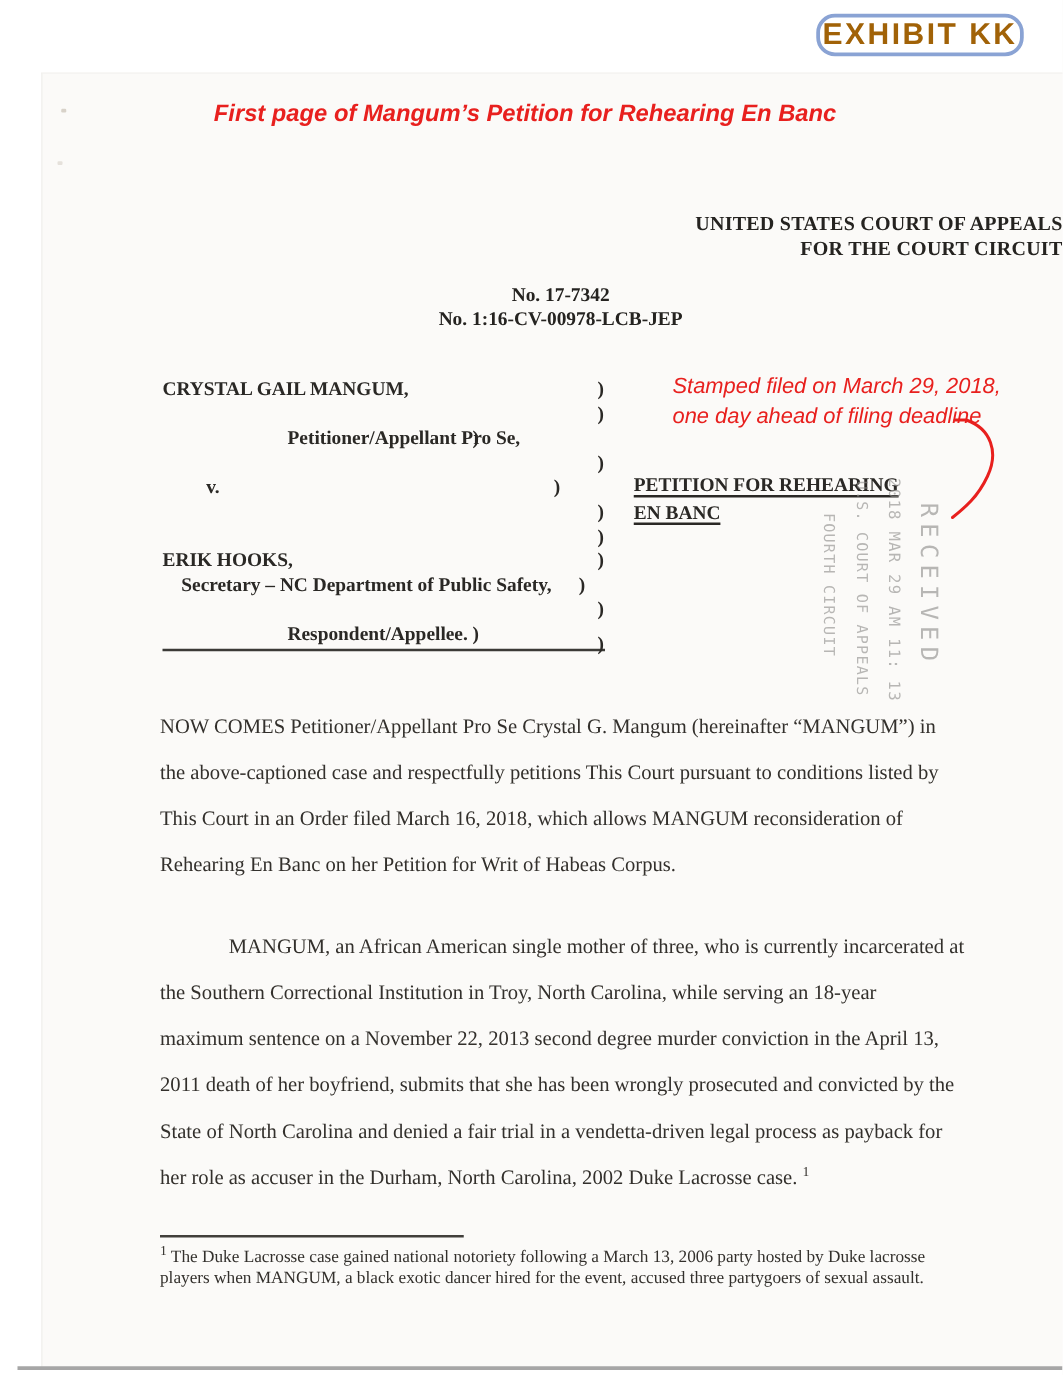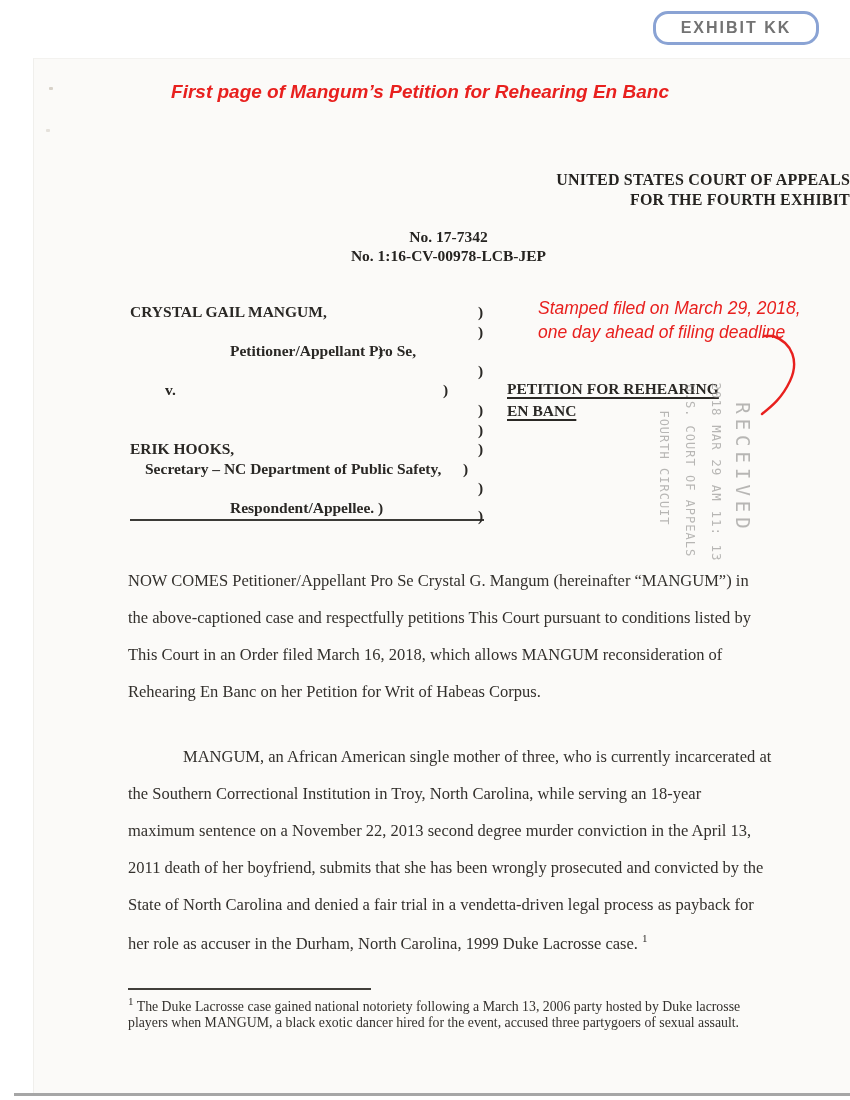--- a/index.html
+++ b/index.html
@@ -24,21 +24,21 @@
 
   
   .exhibit{
     left:653px;top:11px;width:160px;height:28px;
     border:3px solid #8aa3d4;border-radius:15px;
     display:flex;align-items:center;justify-content:center;
     background:#ffffff;
   }
   .exhibit span{
     font-family:"Liberation Sans", sans-serif;
-    font-weight:bold;font-size:16px;letter-spacing:2px;color:#737373;
+    font-weight:bold;font-size:24px;letter-spacing:2px;color:#a16207;
   }
 
   
   .red-title{
     left:40px;top:81px;width:760px;text-align:center;
     font-family:"Liberation Sans", sans-serif;
     font-style:italic;font-weight:bold;font-size:19px;color:#e8201e;
   }
   .red-note{
     left:512px;top:297px;
@@ -132,21 +132,21 @@
 <div class="abs red-note">
   <div>Stamped filed on March 29, 2018,</div>
   <div>one day ahead of filing deadline</div>
 </div>
 <svg class="abs red-curve" width="850" height="1100" viewBox="0 0 850 1100">
   <path d="M 764 336 L 773 336 C 793 343 799 362 790 381 C 782 398 772 406 762 414" fill="none" stroke="#e8201e" stroke-width="2.4" stroke-linecap="round"></path>
 </svg>
 
 <div class="abs court-head">
   <div>UNITED STATES COURT OF APPEALS</div>
-  <div>FOR THE FOURTH EXHIBIT</div>
+  <div>FOR THE COURT CIRCUIT</div>
 </div>
 <div class="abs case-nums">
   <div>No. 17-7342</div>
   <div>No. 1:16-CV-00978-LCB-JEP</div>
 </div>
 
 <div class="abs caption">
   <div class="cap-row"><span>CRYSTAL GAIL MANGUM,</span><span class="cap-paren">)</span></div>
   <div class="cap-row">
       <span class="cap-paren">)</span>
@@ -191,20 +191,20 @@
   <div class="line">This Court in an Order filed March 16, 2018, which allows MANGUM reconsideration of</div>
   <div class="line">Rehearing En Banc on her Petition for Writ of Habeas Corpus.</div>
 </div>
 
 <div class="abs body-par p2">
   <div class="line indent">MANGUM, an African American single mother of three, who is currently incarcerated at</div>
   <div class="line">the Southern Correctional Institution in Troy, North Carolina, while serving an 18-year</div>
   <div class="line">maximum sentence on a November 22, 2013 second degree murder conviction in the April 13,</div>
   <div class="line">2011 death of her boyfriend, submits that she has been wrongly prosecuted and convicted by the</div>
   <div class="line">State of North Carolina and denied a fair trial in a vendetta-driven legal process as payback for</div>
-  <div class="line"><span>her role as accuser in the Durham, North Carolina, 1999 Duke Lacrosse case.</span> <sup>1</sup></div>
+  <div class="line"><span>her role as accuser in the Durham, North Carolina, 2002 Duke Lacrosse case.</span> <sup>1</sup></div>
 </div>
 
 <div class="abs fn-rule"></div>
 <div class="abs footnote">
   <div class="line"><sup>1</sup><span> The Duke Lacrosse case gained national notoriety following a March 13, 2006 party hosted by Duke lacrosse</span></div>
   <div class="line">players when MANGUM, a black exotic dancer hired for the event, accused three partygoers of sexual assault.</div>
 </div>
 
 </body></html>

